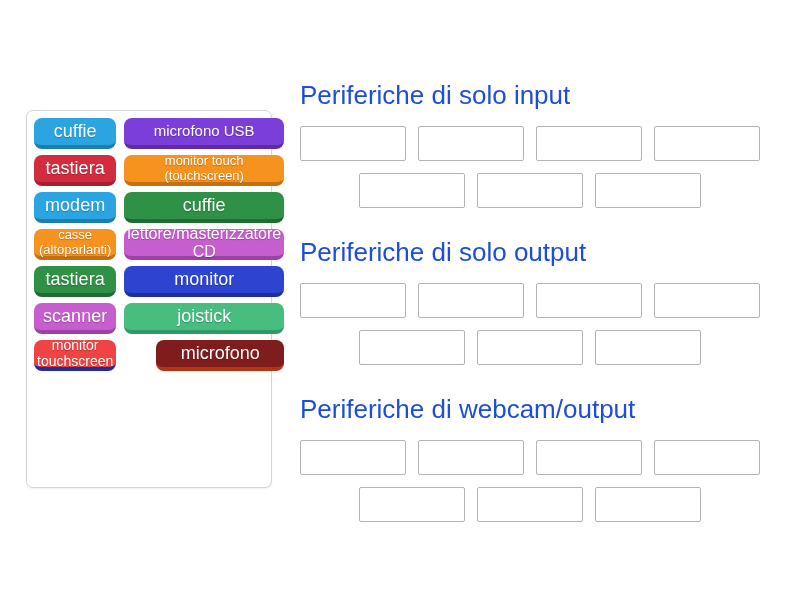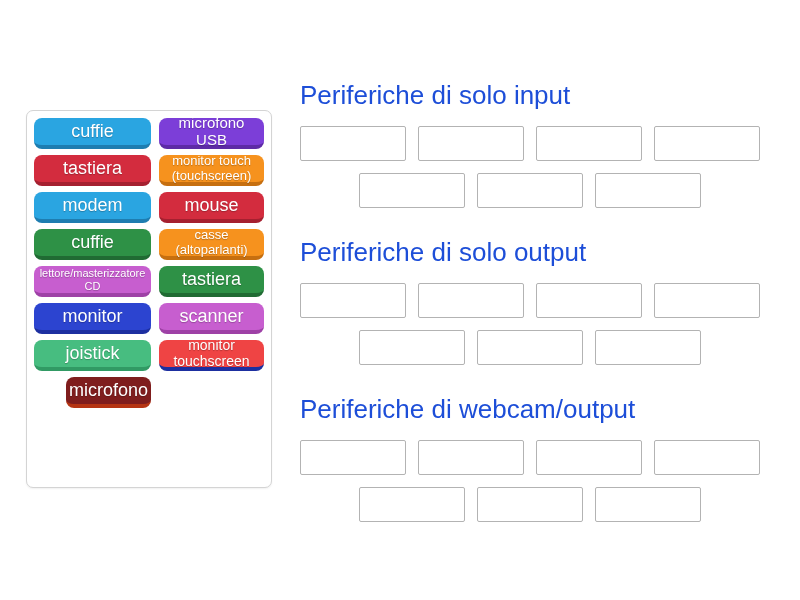--- a/index.html
+++ b/index.html
@@ -48,21 +48,21 @@
     line-height: 1.12;
     padding: 0 3px;
     cursor: grab;
     text-shadow: 0 1px 1px rgba(0,0,0,0.25);
     user-select: none;
   }
   .fs-lg  { font-size: 18px; }
   .fs-md  { font-size: 15px; }
   .fs-md2 { font-size: 14px; }
   .fs-sm  { font-size: 13px; }
-  .fs-xs  { font-size: 11px; }
+  .fs-xs  { font-size: 16px; }
 
   
   #groups {
     position: absolute;
     left: 300px;
     top: 75px;
     width: 460px;
   }
   .group {
     margin-bottom: 24px;
@@ -95,21 +95,20 @@
 <body>
 
 <div id="stage">
   <div id="tile-panel">
     <div id="tiles-grid">
         <div class="tile fs-lg" style="background: rgb(42, 165, 225); border-bottom-color: rgb(30, 125, 176);">cuffie</div>
         <div class="tile fs-md" style="background: rgb(124, 62, 216); border-bottom-color: rgb(93, 43, 166);">microfono USB</div>
         <div class="tile fs-lg" style="background: rgb(211, 44, 62); border-bottom-color: rgb(165, 32, 48);">tastiera</div>
         <div class="tile fs-sm" style="background: rgb(246, 146, 30); border-bottom-color: rgb(198, 111, 16);">monitor touch (touchscreen)</div>
         <div class="tile fs-lg" style="background: rgb(42, 165, 225); border-bottom-color: rgb(30, 125, 176);">modem</div>
-        <div class="tile fs-lg" style="background: rgb(211, 44, 62); border-bottom-color: rgb(165, 32, 48);">mouse</div>
         <div class="tile fs-lg" style="background: rgb(46, 145, 70); border-bottom-color: rgb(32, 107, 51);">cuffie</div>
         <div class="tile fs-sm" style="background: rgb(246, 146, 30); border-bottom-color: rgb(198, 111, 16);">casse (altoparlanti)</div>
         <div class="tile fs-xs" style="background: rgb(199, 94, 207); border-bottom-color: rgb(158, 65, 166);">lettore/masterizzatore CD</div>
         <div class="tile fs-lg" style="background: rgb(46, 145, 70); border-bottom-color: rgb(32, 107, 51);">tastiera</div>
         <div class="tile fs-lg" style="background: rgb(44, 68, 208); border-bottom-color: rgb(29, 47, 160);">monitor</div>
         <div class="tile fs-lg" style="background: rgb(199, 94, 207); border-bottom-color: rgb(158, 65, 166);">scanner</div>
         <div class="tile fs-lg" style="background: rgb(71, 189, 128); border-bottom-color: rgb(49, 154, 100);">joistick</div>
         <div class="tile fs-md2" style="background: #ef4444; border-bottom-color: rgb(29, 47, 160);">monitor touchscreen</div>
         <div class="tile fs-lg" style="background: #7f1d1d; border-bottom-color: rgb(181, 52, 19); margin-left: 32px;">microfono</div>
       </div>

